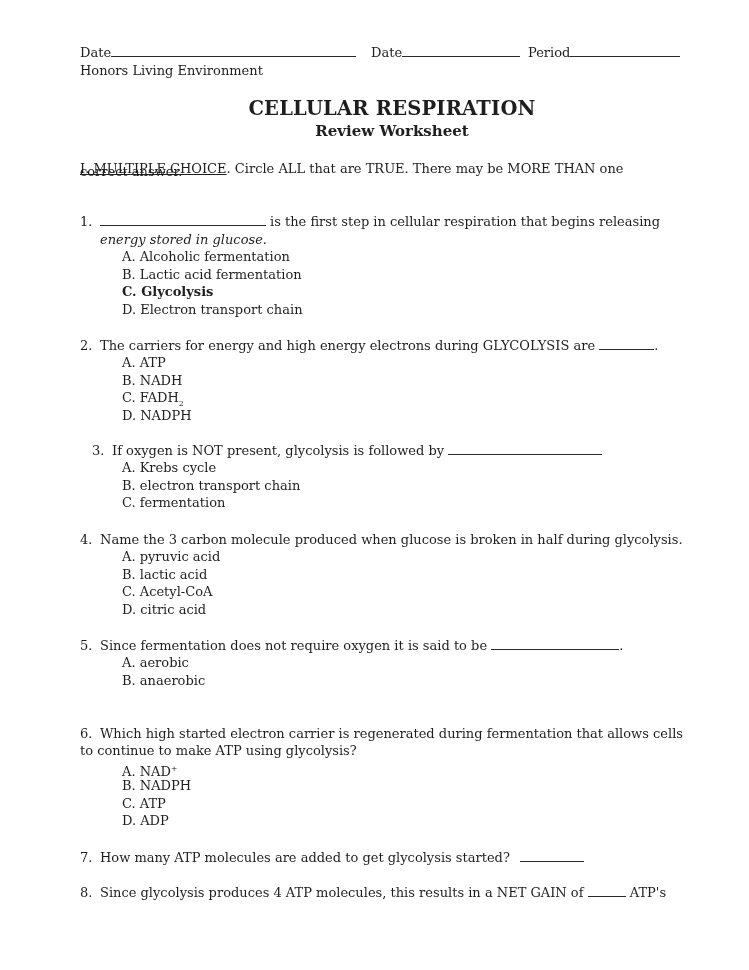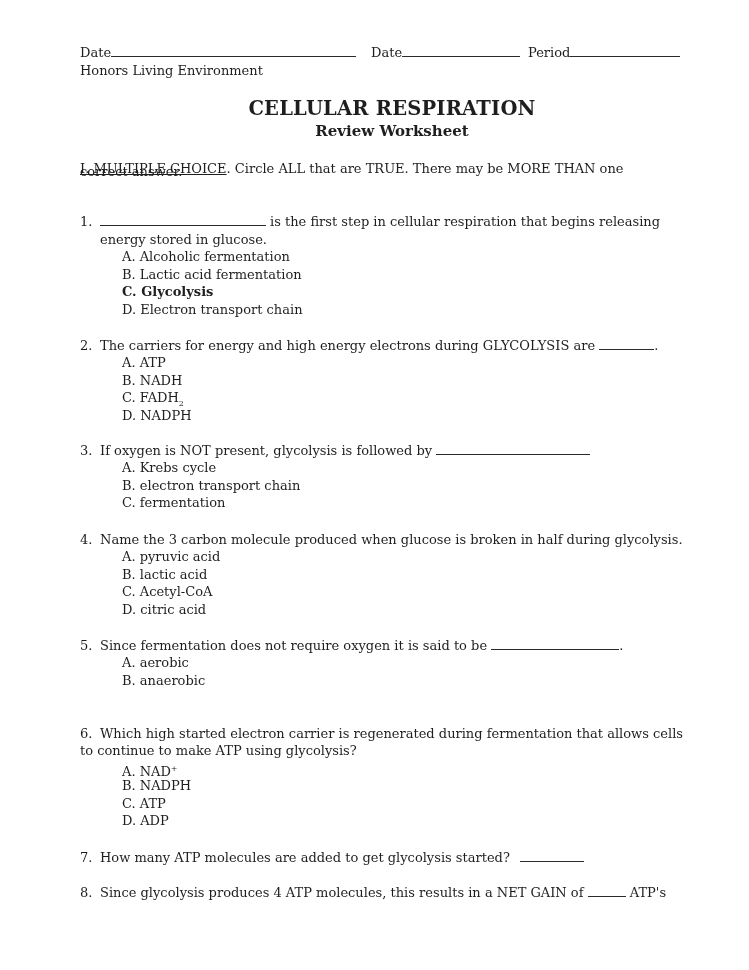--- a/index.html
+++ b/index.html
@@ -64,36 +64,36 @@
 <div class="abs subtitle">Review Worksheet</div>
 
 <div class="abs line" style="left:80px; top:160px;">
   <span class="under">I.  MULTIPLE CHOICE</span><span>. Circle ALL that are TRUE. There may be MORE THAN one</span>
 </div>
 <div class="abs line" style="left:80px; top:163px;text-align:right;">correct answer.</div>
 
 <div class="q line" style="top:213px;">
   <span class="num">1.</span><span class="blank" style="width:166px; margin-right:4px;"></span><span>is the first step in cellular respiration that begins releasing</span>
 </div>
-<div class="cont line" style="top:231px;">energy stored in glucose.</div>
+<div class="cont line" style="top:231px;font-style:italic;">energy stored in glucose.</div>
 <div class="opt" style="top:248px;text-align:right;">A. Alcoholic fermentation</div>
 <div class="opt" style="top:266px;">B. Lactic acid fermentation</div>
 <div class="opt" style="top:283px;font-weight:bold;">C. Glycolysis</div>
 <div class="opt" style="top:301px;">D. Electron transport chain</div>
 
 <div class="q line" style="top:337px;">
   <span class="num">2.</span><span>The carriers for energy and high energy electrons during GLYCOLYSIS are</span>
   <span class="blank" style="width:55px;"></span><span>.</span>
 </div>
 <div class="opt" style="top:354px;">A. ATP</div>
 <div class="opt" style="top:372px;">B. NADH</div>
 <div class="opt" style="top:389px;"><span>C. FADH</span><sub>2</sub></div>
 <div class="opt" style="top:407px;">D. NADPH</div>
 
-<div class="q line" style="top:442px;">
+<div class="q line" style="top:442px;margin-left:12px;">
   <span class="num">3.</span><span>If oxygen is NOT present, glycolysis is followed by</span>
   <span class="blank" style="width:154px;"></span>
 </div>
 <div class="opt" style="top:459px;">A. Krebs cycle</div>
 <div class="opt" style="top:477px;">B. electron transport chain</div>
 <div class="opt" style="top:494px;">C. fermentation</div>
 
 <div class="q line" style="top:531px;">
   <span class="num">4.</span><span>Name the 3 carbon molecule produced when glucose is broken in half during glycolysis.</span>
 </div>

